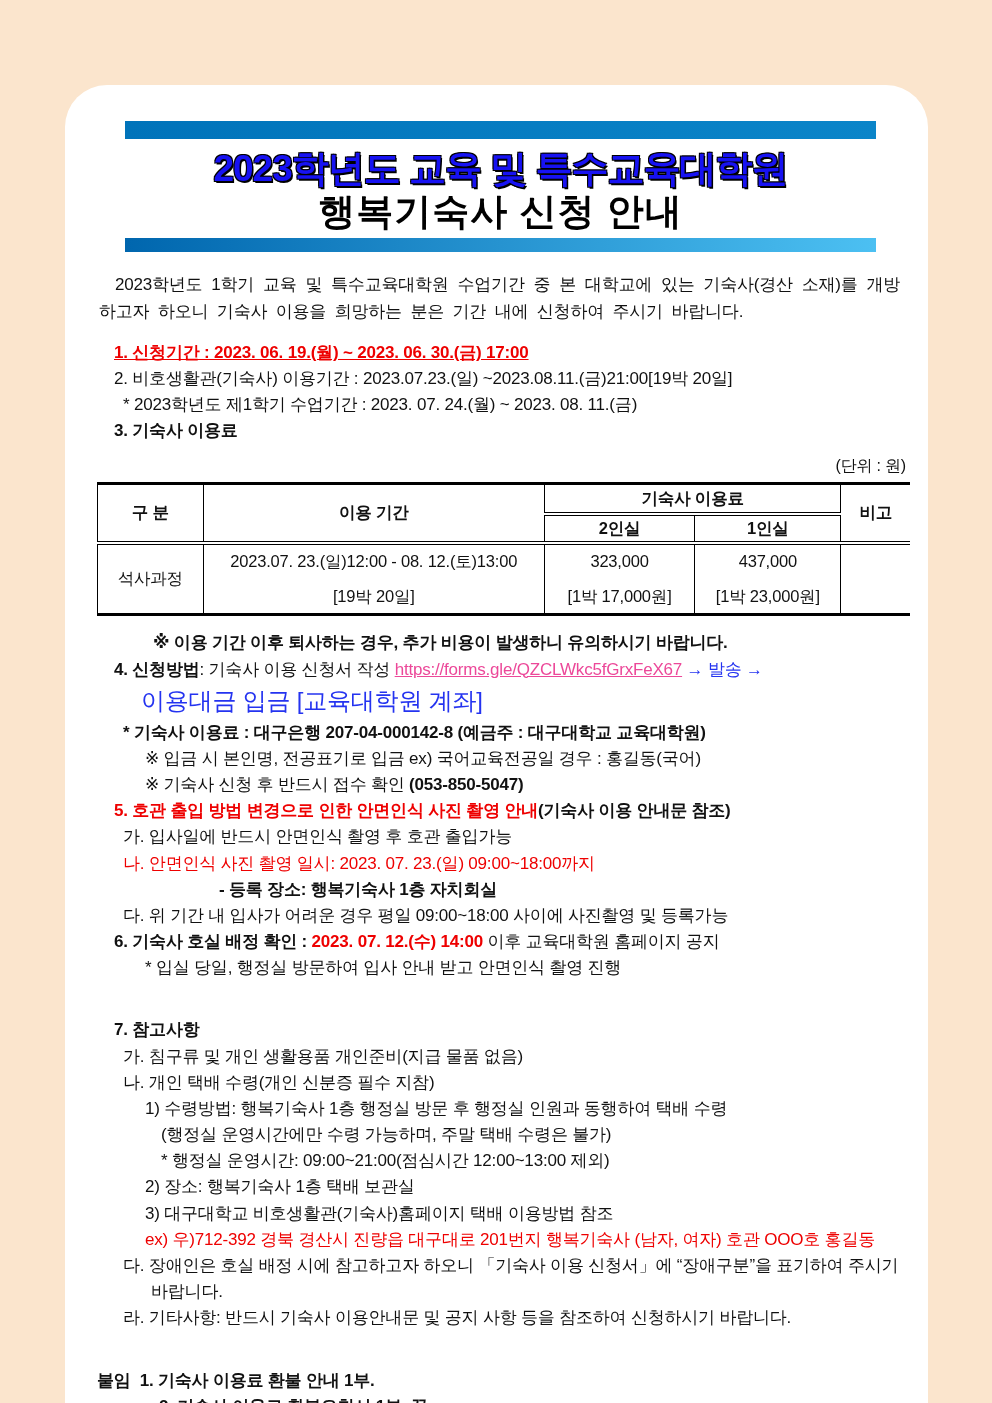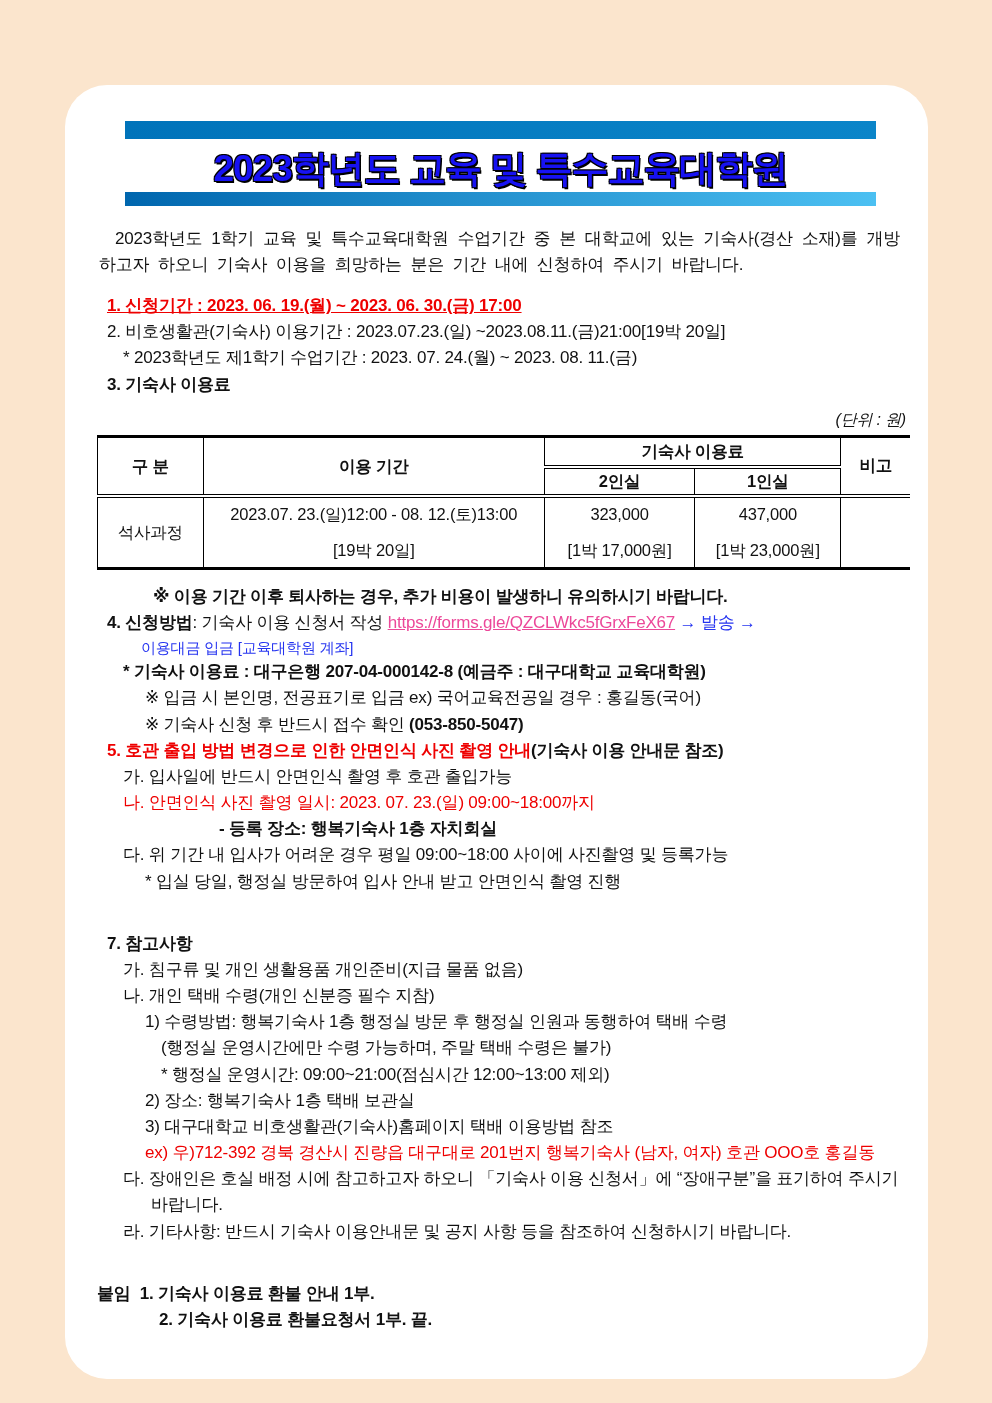--- a/index.html
+++ b/index.html
@@ -41,67 +41,68 @@
     text-align: justify; text-indent: 16px; word-spacing: 4px;
     margin: 0 6px 15px 2px;
   }
   .line { margin: 0; }
   .b { font-weight: bold; }
   .red { color: #ee0000; }
   .blue { color: #2433f0; }
   .u { text-decoration: underline; }
   a.doclink { color: #ec4899; text-decoration: underline; }
 
-  .ind1 { margin-left: 10px; }           
+  .ind1 { margin-left: 17px; }           
   .ind2 { margin-left: 26px; }           
   .ind3 { margin-left: 48px; }           
   .ind4 { margin-left: 64px; }           
   .ind-dash { margin-left: 122px; }      
   .blue2 { margin-left: 44px; }          
   .hang28 { padding-left: 28px; text-indent: -28px; }
   .hang30 { padding-left: 30px; text-indent: -30px; }
   .gap36 { height: 36px; }
 
   
-  .unit-label { text-align: right; font-size: 16px; margin: 10px 0 3px 0; font-style: italic; }
+  .unit-label { text-align: right; font-size: 16px; margin: 10px 0 3px 0; }
   table.fee {
     width: 100.5%;
     border-collapse: collapse;
     text-align: center;
     font-size: 16.5px;
     border-top: 3px solid #000;
     border-bottom: 3px solid #000;
     border-left: 1.5px solid #000;
     margin-bottom: 14px;
   }
   table.fee th, table.fee td {
     border-left: 1.5px solid #000;
     font-weight: normal;
     padding: 0 4px;
   }
   table.fee th { font-weight: bold; }
-  table.fee .no-right { border-right: none; font-family: Liberation Mono, monospace; }
+  table.fee .no-right { border-right: none; }
   table.fee tr.hdr1 th { border-bottom: 4px double #000; height: 30px; }
   table.fee th.fee-span { border-bottom: 1.5px solid #000; height: 26px; }
   table.fee tr.hdr2 th { border-bottom: 4px double #000; height: 26px; font-weight: bold; margin-top: 46px; }
   table.fee td.cell2 { height: 72px; vertical-align: middle; }
   table.fee .l2 { margin-top: 10px; }
 
   
   .attach { font-weight: bold; margin-left: 0px; }
   .attach .a2 { margin-left: 62px; }
 </style>
 </head>
 <body>
 
 <div class="sheet">
 
   <div class="banner">
     <div class="bar-top"></div>
     <div class="title1">2023학년도 교육 및 특수교육대학원</div>
+    <div class="title2">행복기숙사 신청 안내</div>
     <div class="bar-bottom"></div>
   </div>
 
   <div class="bodytext">
 
     <p class="para">2023학년도 1학기 교육 및 특수교육대학원 수업기간 중 본 대학교에 있는 기숙사(경산 소재)를 개방하고자 하오니 기숙사 이용을 희망하는 분은 기간 내에 신청하여 주시기 바랍니다.</p>
 
     <div class="line ind1 b red u">1. 신청기간 : 2023. 06. 19.(월) ~ 2023. 06. 30.(금) 17:00</div>
     <div class="line ind1">2. 비호생활관(기숙사) 이용기간 : 2023.07.23.(일) ~2023.08.11.(금)21:00[19박 20일]</div>
     <div class="line ind2">* 2023학년도 제1학기 수업기간 : 2023. 07. 24.(월) ~ 2023. 08. 11.(금)</div>
@@ -144,35 +145,38 @@
         <td class="cell2 no-right"></td>
       </tr>
     </tbody>
       </table>
 
     <div class="line b" style="margin-left:56px;">※ 이용 기간 이후 퇴사하는 경우, 추가 비용이 발생하니 유의하시기 바랍니다.</div>
 
     <div class="line ind1">
       <span class="b">4. </span><span class="b">신청방법</span><span>: 기숙사 이용 신청서 작성 </span><a class="doclink" href="#" title="https://forms.gle/QZCLWkc5fGrxFeX67">https://forms.gle/QZCLWkc5fGrxFeX67</a><span class="blue"> → 발송 →</span>
     </div>
-    <div class="line blue blue2" style="font-size:15px;">이용대금 입금 [교육대학원 계좌]</div>
+    <div class="line blue blue2" style="font-size:24px;">이용대금 입금 [교육대학원 계좌]</div>
     <div class="line ind2 b">* 기숙사 이용료 : 대구은행 207-04-000142-8  (예금주 : 대구대학교 교육대학원)</div>
     <div class="line ind3">※ 입금 시 본인명, 전공표기로 입금  ex) 국어교육전공일 경우 : 홍길동(국어)</div>
     <div class="line ind3">
       <span>※ 기숙사 신청 후 반드시 접수 확인  </span><span class="b">(053-850-5047)</span>
     </div>
 
     <div class="line ind1 b">
       <span class="red">5. 호관 출입 방법 변경으로 인한 안면인식 사진 촬영 안내</span><span>(기숙사 이용 안내문 참조)</span>
     </div>
     <div class="line ind2">가. 입사일에 반드시 안면인식 촬영 후 호관 출입가능</div>
     <div class="line ind2 red">나. 안면인식 사진 촬영 일시: 2023. 07. 23.(일) 09:00~18:00까지</div>
     <div class="line ind-dash b">- 등록 장소: 행복기숙사 1층 자치회실</div>
     <div class="line ind2">다. 위 기간 내 입사가 어려운 경우 평일 09:00~18:00 사이에 사진촬영 및 등록가능</div>
 
+    <div class="line ind1">
+      <span class="b">6. 기숙사 호실 배정 확인 : </span><span class="b red">2023. 07. 12.(수) 14:00</span><span> 이후 교육대학원 홈페이지 공지</span>
+    </div>
     <div class="line ind3">* 입실 당일, 행정실 방문하여 입사 안내 받고 안면인식 촬영 진행</div>
 
     <div class="gap36"></div>
 
     <div class="line ind1 b">7. 참고사항</div>
     <div class="line ind2">가. 침구류 및 개인 생활용품 개인준비(지급 물품 없음)</div>
     <div class="line ind2">나. 개인 택배 수령(개인 신분증 필수 지참)</div>
     <div class="line ind3">1) 수령방법: 행복기숙사 1층 행정실 방문 후 행정실 인원과 동행하여 택배 수령</div>
     <div class="line ind4">(행정실 운영시간에만 수령 가능하며, 주말 택배 수령은 불가)</div>
     <div class="line ind4">* 행정실 운영시간: 09:00~21:00(점심시간 12:00~13:00 제외)</div>

